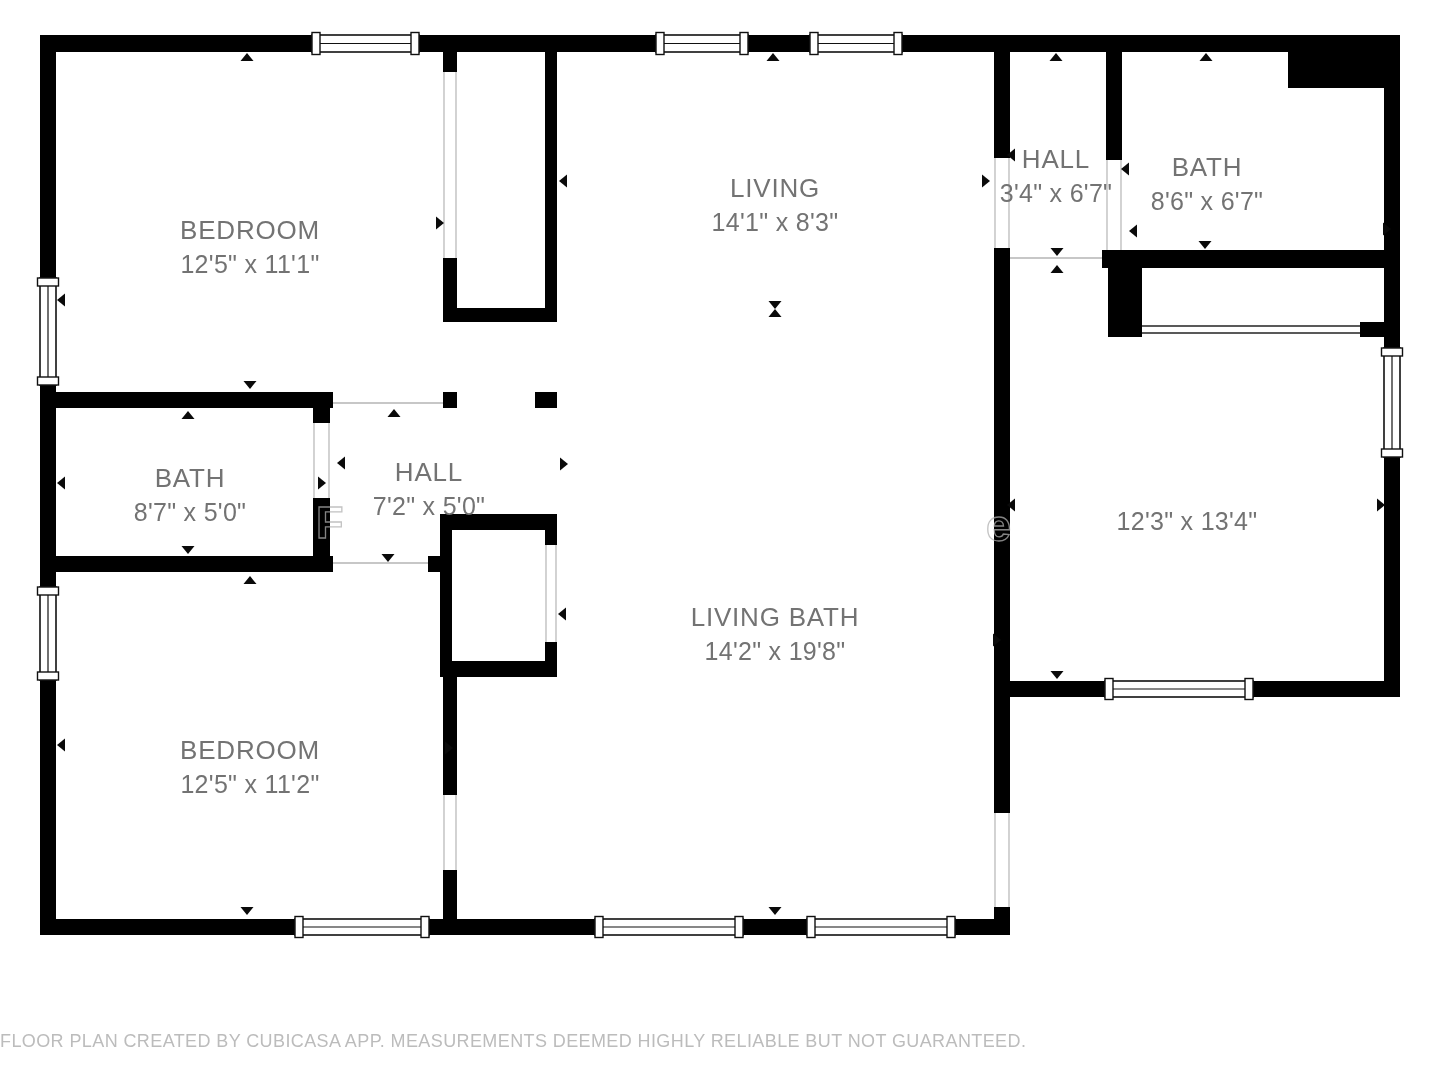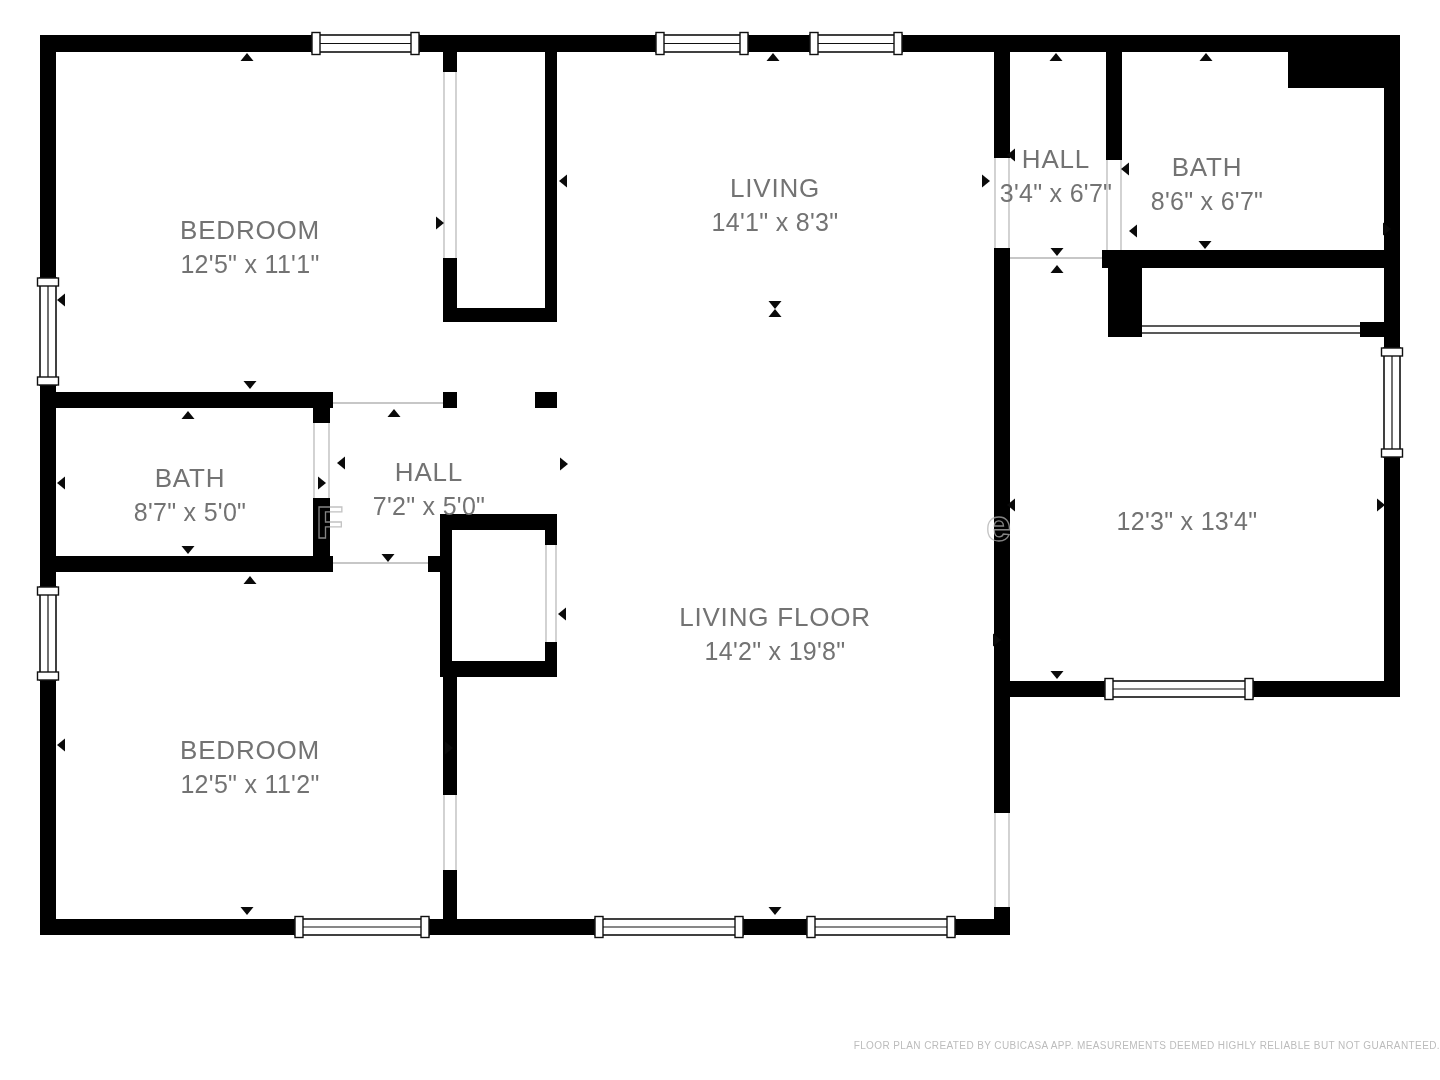--- a/index.html
+++ b/index.html
@@ -14,22 +14,22 @@
   }
   .room-name{font-size:26px;letter-spacing:.8px;line-height:1.15;}
   .room-dims{font-size:25px;letter-spacing:.3px;line-height:1.15;margin-top:4px;}
   .wm{
     position:absolute;transform:translateY(-50%);z-index:6;
     font-size:45px;font-weight:700;letter-spacing:2px;
     color:transparent;-webkit-text-stroke:1.3px rgba(175,175,175,.75);
     pointer-events:none;
   }
   #footer-note{
-    position:absolute;left:0;top:1031px;width:1440px;text-align:right;
-    font-size:10px;letter-spacing:.4px;color:#bcbcbc;z-index:5;margin-top:9px;
+    position:absolute;left:0;top:1031px;width:1440px;text-align:left;
+    font-size:18px;letter-spacing:.4px;color:#bcbcbc;z-index:5;
   }
 </style>
 </head>
 <body>
 
 <div id="stage">
 
   <svg id="plan-svg" viewBox="0 0 1440 1080" xmlns="http://www.w3.org/2000/svg">
       <g>
         <rect x="40" y="35" width="1360" height="17" fill="#000000"></rect>
@@ -210,21 +210,21 @@
     <div class="room-dims">8'7" x 5'0"</div>
   </div>
   <div class="room-label" style="left:429px;top:489px">
     <div class="room-name">HALL</div>
     <div class="room-dims">7'2" x 5'0"</div>
   </div>
   <div class="room-label" style="left:1187px;top:519px">
     <div class="room-dims">12'3" x 13'4"</div>
   </div>
   <div class="room-label" style="left:775px;top:634px">
-    <div class="room-name">LIVING FLOOR</div>
+    <div class="room-name">LIVING BATH</div>
     <div class="room-dims">14'2" x 19'8"</div>
   </div>
   <div class="room-label" style="left:250px;top:767px">
     <div class="room-name">BEDROOM</div>
     <div class="room-dims">12'5" x 11'2"</div>
   </div>
 
   <span class="wm" style="left:316px;top:523px">F</span>
   <span class="wm" style="left:986px;top:526px">e</span>
 

